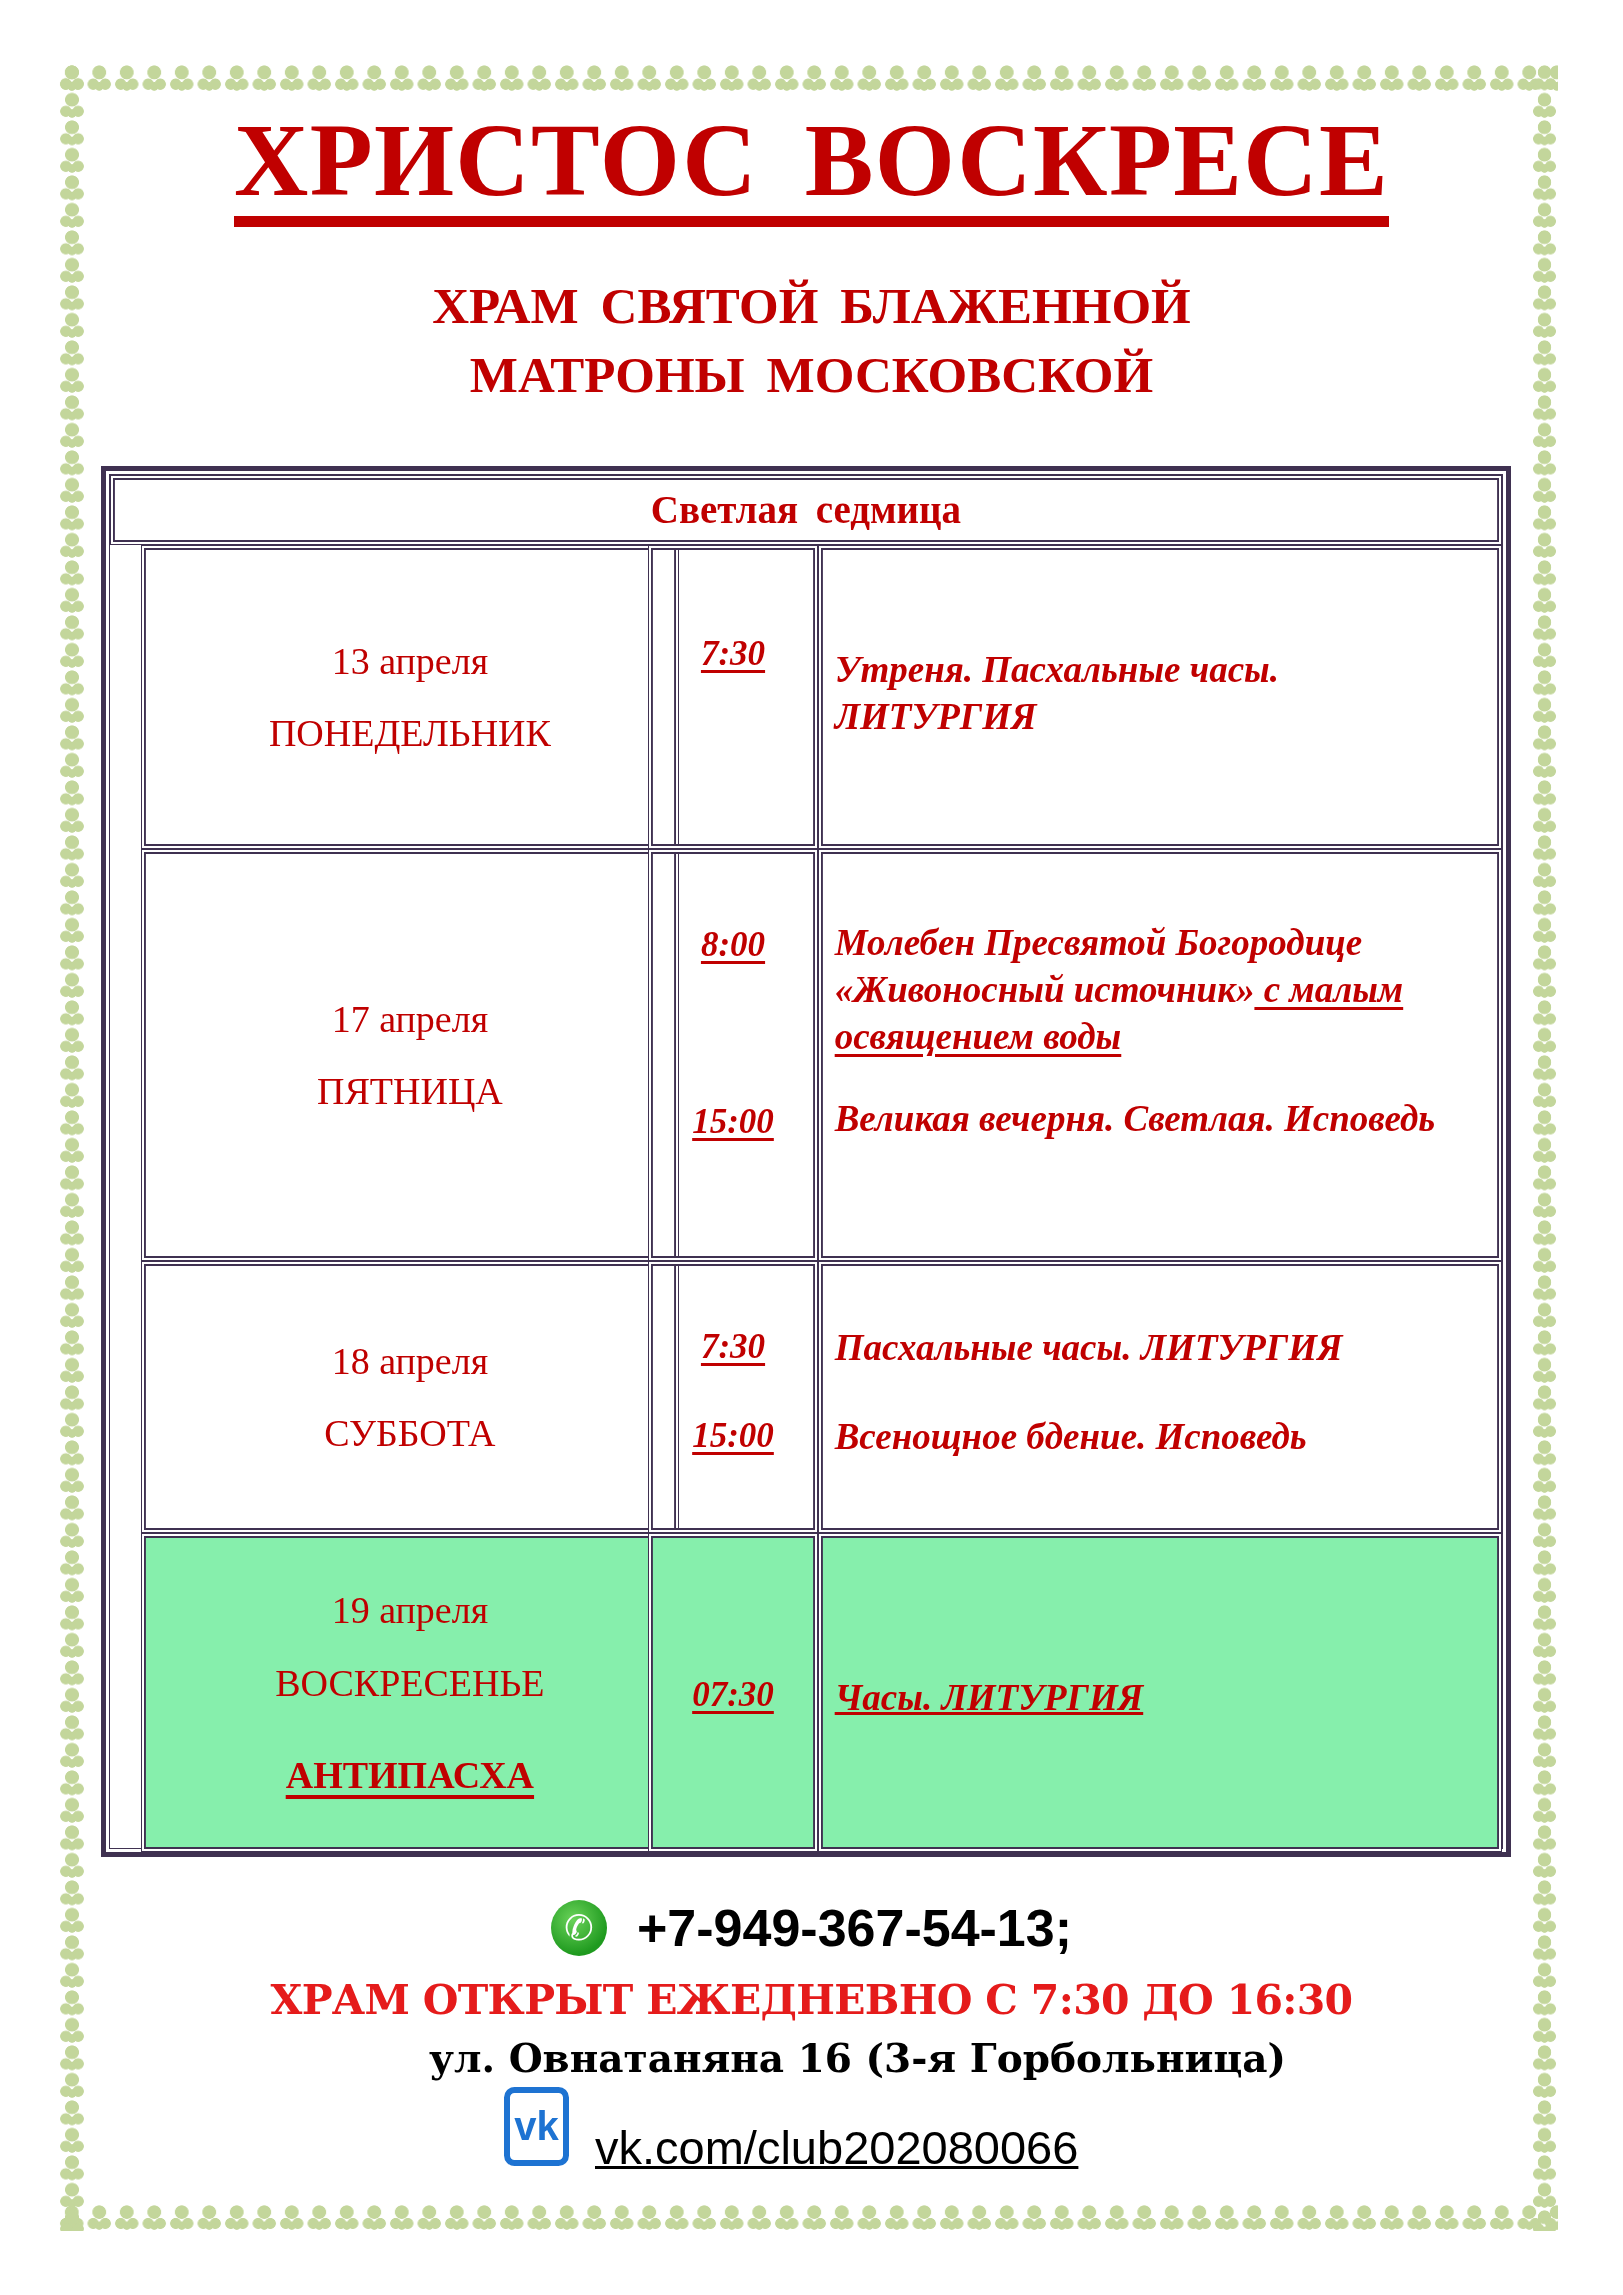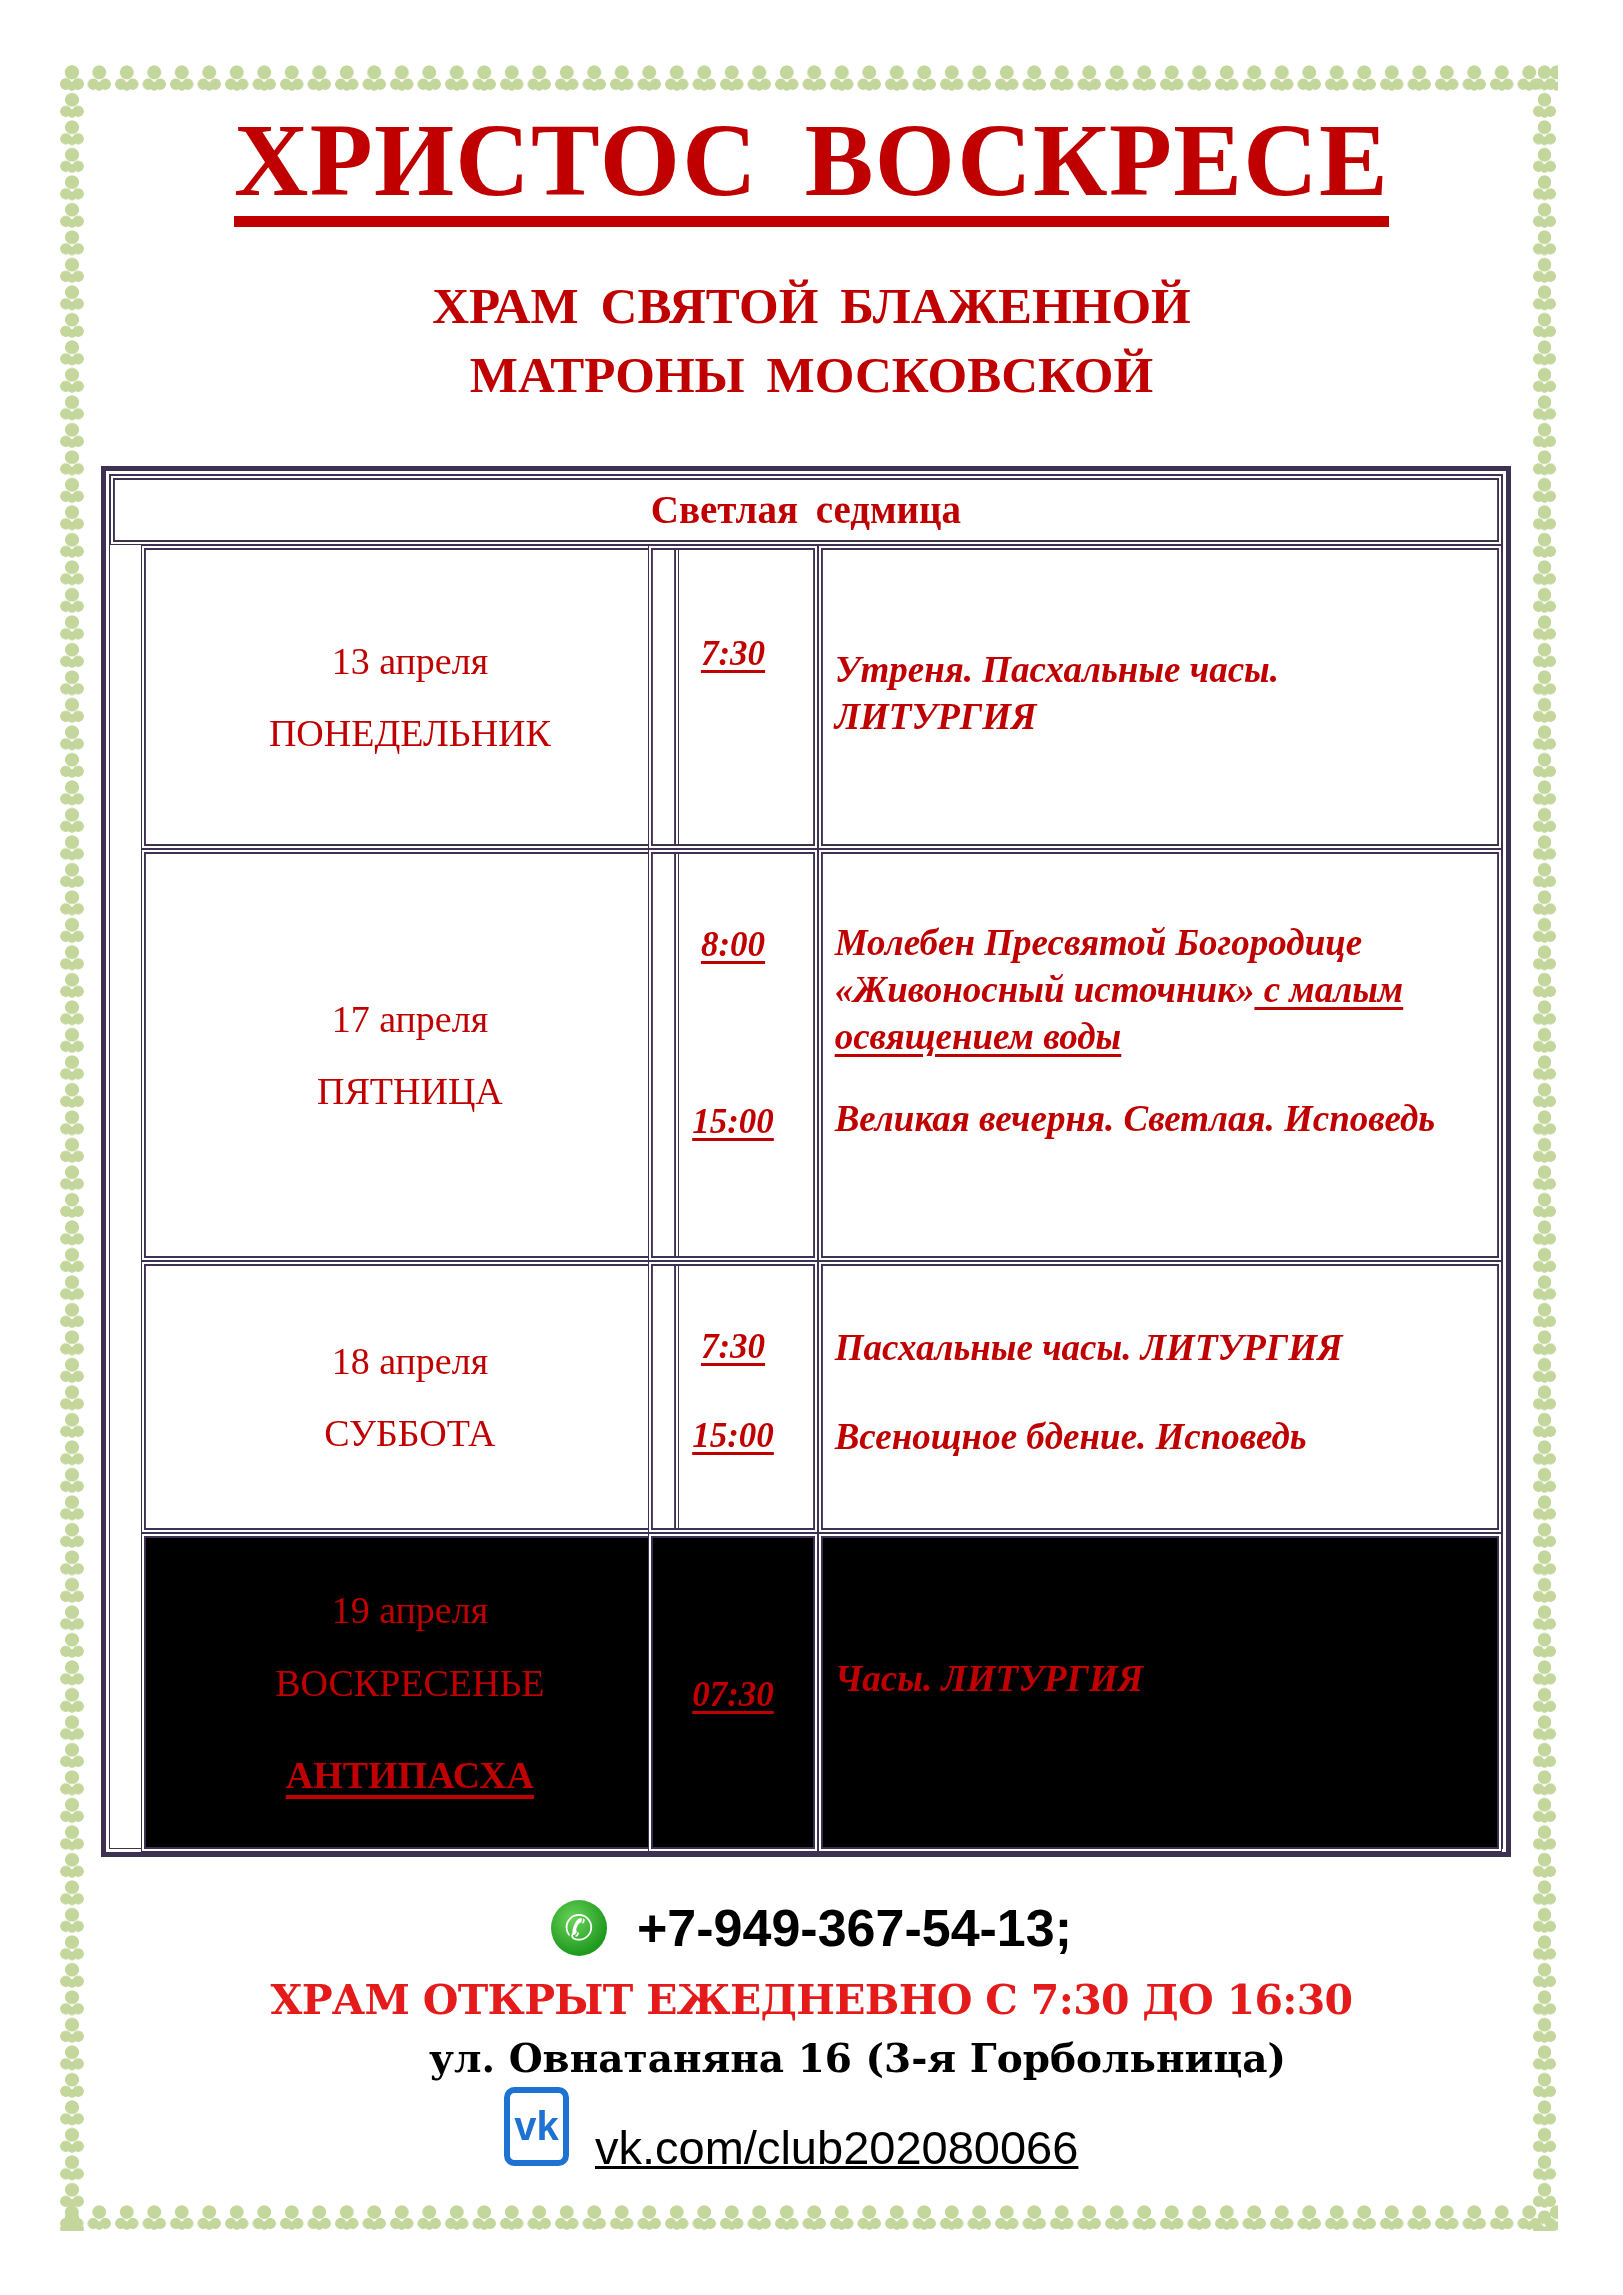--- a/index.html
+++ b/index.html
@@ -31,21 +31,21 @@
 
   .subtitle { position:absolute; left:0; right:0; top:272px; text-align:center; color:#C00000;
     font-weight:bold; font-size:51px; line-height:69px; word-spacing:9.2px; }
 
   
   .tbl { position:absolute; left:101px; top:466px; width:1410px; height:1391px; box-sizing:border-box;
     border:5.2px solid #3F3151; outline:1.3px solid #3F3151; outline-offset:-9.2px; }
   .cell { position:absolute; box-sizing:border-box; border:1.3px solid #3F3151; box-shadow:inset 0 0 0 2px #fff, inset 0 0 0 3.9px #3F3151; }
   .hdr { left:3.9px; top:3.9px; width:1392px; height:70px; display:flex; align-items:center; justify-content:center;
     color:#C00000; font-weight:bold; font-size:39px; word-spacing:7.9px; }
-  .pink { background:#000000; }
+  .pink { background:#86efac; }
 
   .daycell { display:flex; flex-direction:column; align-items:center; justify-content:center; color:#C00000; font-size:38px;margin-left:31px; }
   .daycell .d { margin:14.4px 0; }
   .daycell .holiday { font-weight:bold; text-decoration:underline; text-decoration-thickness:3.9px; text-underline-offset:6.5px; margin-top:33px; }
 
   .time { position:absolute; left:0; right:0; text-align:center; color:#C00000; font-style:italic; font-weight:bold;
     font-size:35px; text-decoration:underline; text-decoration-thickness:3.3px; text-underline-offset:5.2px; }
   .svc { position:absolute; left:15.7px; right:19.6px; color:#C00000; font-style:italic; font-weight:bold; font-size:37px; line-height:47px; }
   .svc u { text-decoration-thickness:3.3px; text-underline-offset:5.2px; }
 
@@ -124,21 +124,21 @@
 
   <div class="cell daycell c1 pink" style="top:1062px;height:319px;">
     <div class="d">19 апреля</div>
     <div class="d">ВОСКРЕСЕНЬЕ</div>
     <div class="d holiday">АНТИПАСХА</div>
   </div>
   <div class="cell c2 pink" style="top:1062px;height:319px;">
     <div class="time" style="top:141px;">07:30</div>
   </div>
   <div class="cell c3 pink" style="top:1062px;height:319px;">
-    <div class="svc" style="top:121px;">Часы. ЛИТУРГИЯ</div>
+    <div class="svc" style="top:140px;text-decoration:underline;">Часы. ЛИТУРГИЯ</div>
   </div>
 </div>
 
 <div class="phone-row">
   <div class="phone-icon">✆</div>
   <span class="phone">+7-949-367-54-13;</span>
 </div>
 
 <div class="hours">ХРАМ ОТКРЫТ ЕЖЕДНЕВНО С 7:30 ДО 16:30</div>
 <div class="addr">ул. Овнатаняна 16 (3-я Горбольница)</div>

